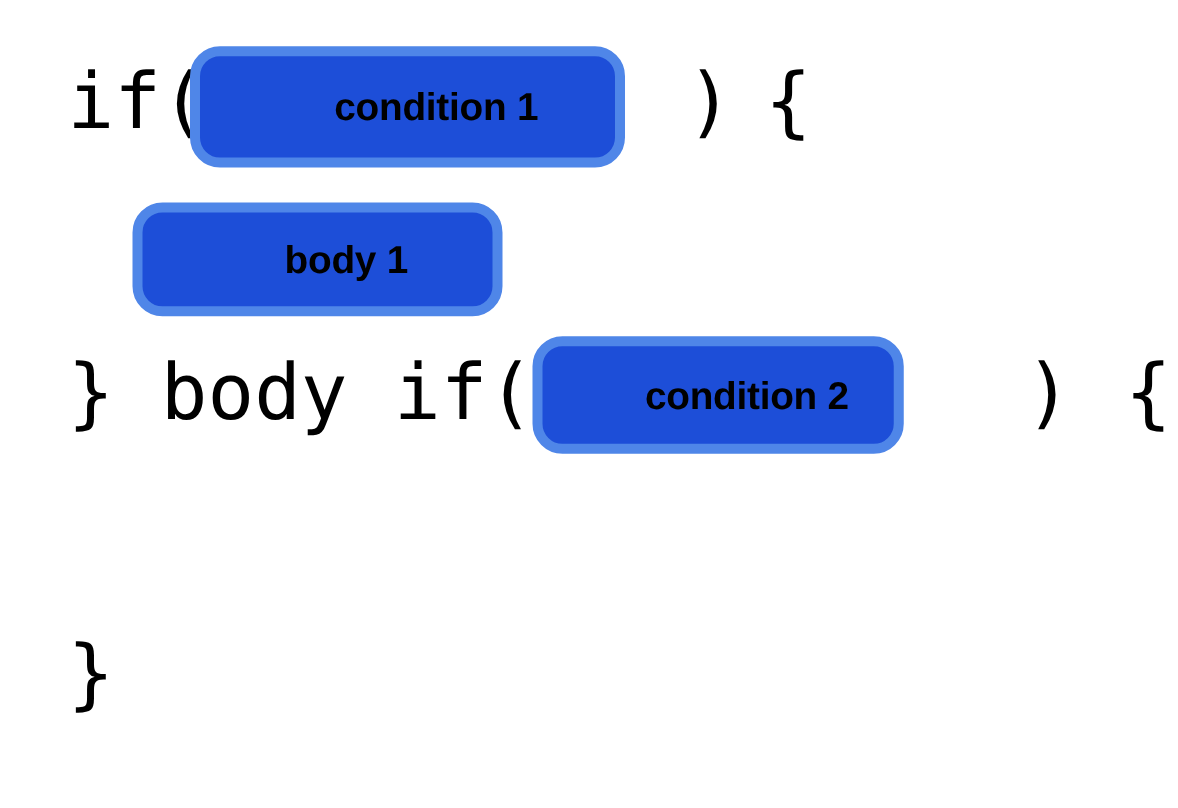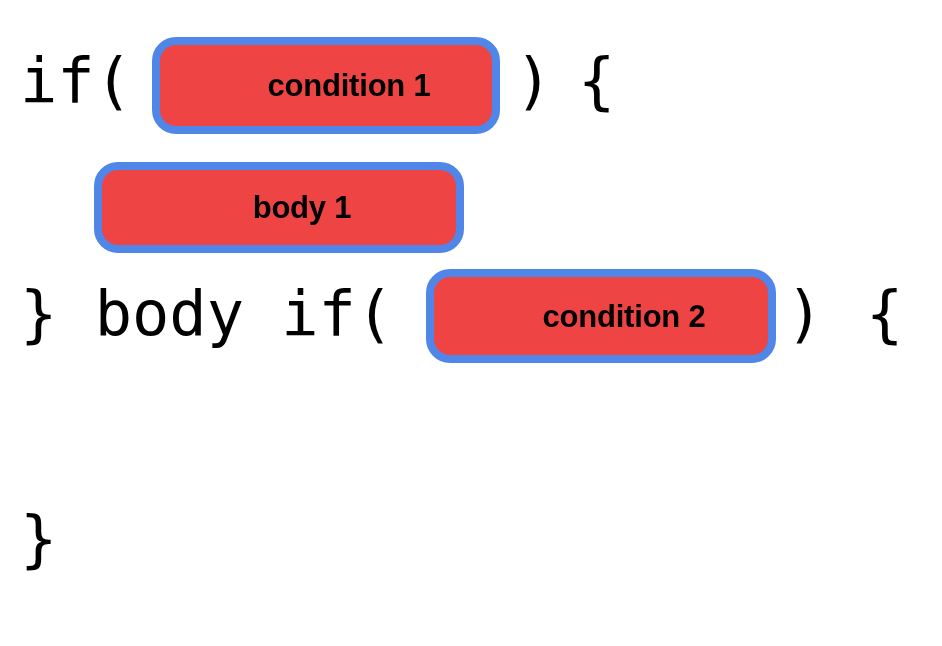--- a/index.html
+++ b/index.html
@@ -22,27 +22,28 @@
   
   .code {
     position: absolute;
     font-family: "DejaVu Sans Mono", "Liberation Mono", monospace;
     font-size: 62px;
     line-height: 1;
     color: #000000;
     white-space: pre;
     letter-spacing: 0px;
     font-weight: 400;
+    margin-left: 34px;
   }
 
   
   .slot {
     position: absolute;
     box-sizing: border-box;
-    background: #ef4444;
+    background: #1d4ed8;
     border: 8px solid #4f86e8;
     border-radius: 24px;
     display: flex;
     align-items: center;
     justify-content: center;
     padding-left: 46px;
   }
 
   .slot-label {
     font-family: "Liberation Sans", sans-serif;
@@ -55,27 +56,27 @@
     user-select: none;
   }
 
   
   #tok-if          { left: 20px;  top: 50px;  }
   #tok-if-close    { left: 515px; top: 50px;  }
   #tok-if-brace    { left: 578px; top: 50px;  }
 
   #slot-cond1      { left: 152px; top: 37px;  width: 348px; height: 97px; }
 
-  #slot-body1      { left: 94px; top: 162px; width: 370px; height: 91px; }
+  #slot-body1      { left: 106px; top: 162px; width: 296px; height: 91px; }
 
   #tok-elseif      { left: 20px;  top: 283px; }
   #tok-elseif-close{ left: 786px; top: 283px; }
   #tok-elseif-brace{ left: 866px; top: 283px; }
 
-  #slot-cond2      { left: 426px; top: 269px; width: 350px; height: 94px; }
+  #slot-cond2      { left: 426px; top: 269px; width: 297px; height: 94px; }
 
   #slot-body2      { left: 102px; top: 384px; width: 346px; height: 95px; }
 
   #tok-end         { left: 20px;  top: 508px; }
 </style>
 </head>
 <body>
 
 <div id="canvas">
 

